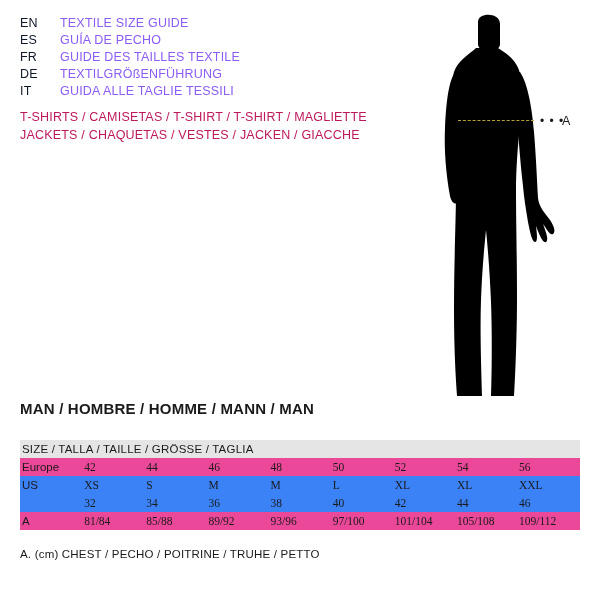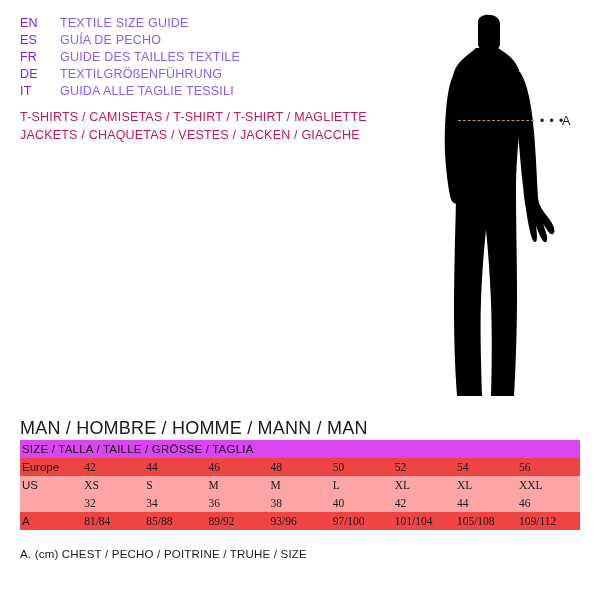--- a/index.html
+++ b/index.html
@@ -30,21 +30,21 @@
   .lang-row {
     display: flex;
     align-items: baseline;
     height: 17px;
     font-size: 12.5px;
     letter-spacing: 0.2px;
   }
   .lang-code {
     width: 40px;
     flex: 0 0 40px;
-    color: #6d28d9;
+    color: #0f172a;
   }
   .lang-text {
     color: #8b5cf6;
   }
 
   
   .cat-block {
     position: absolute;
     left: 20px;
     top: 110px;
@@ -91,47 +91,48 @@
     left: 152px;
     top: 104px;
     font-size: 12.5px;
     color: #1a1a1a;
   }
 
   
   .table-title {
     position: absolute;
     left: 20px;
-    top: 418px;
-    font-size: 18px;
-    letter-spacing: 0.2px;
-    color: #1a1a1a;
+    top: 400px;
+    font-size: 15px;
+    letter-spacing: 0.2px;
+    color: #1a1a1a;
+    font-weight: bold;
   }
   table.size-table {
     position: absolute;
     left: 20px;
     top: 440px;
     width: 560px;
     border-collapse: collapse;
     font-size: 11.5px;
     table-layout: fixed;
   }
   table.size-table td {
     height: 18px;
     padding: 0 0 0 2px;
     color: #1a1a1a;
     vertical-align: middle;
   }
   tr.header-row td {
-    background: #d946ef;
+    background: #e5e5e5;
     font-size: 11.5px;
     letter-spacing: 0.2px;
   }
-  tr.shade td { background: #fca5a5; }
-  tr.plain td { background: #ef4444; margin-left: 33px; }
+  tr.shade td { background: #3b82f6; }
+  tr.plain td { background: #ec4899; margin-left: 33px; }
   td.col-label { width: 78px; }
   td.col-val   { width: 68px; font-family: Liberation Serif, serif; }
 
   .footnote {
     position: absolute;
     left: 20px;
     top: 548px;
     font-size: 11.5px;
     letter-spacing: 0.2px;
     color: #1a1a1a;
@@ -247,15 +248,15 @@
         <td class="col-val">89/92</td>
         <td class="col-val">93/96</td>
         <td class="col-val">97/100</td>
         <td class="col-val">101/104</td>
         <td class="col-val">105/108</td>
         <td class="col-val">109/112</td>
       </tr>
     </tbody>
   </table>
 
-  <div class="footnote">A. (cm) CHEST / PECHO / POITRINE / TRUHE / SIZE</div>
+  <div class="footnote">A. (cm) CHEST / PECHO / POITRINE / TRUHE / PETTO</div>
 
 </div>
 
 </body></html>

